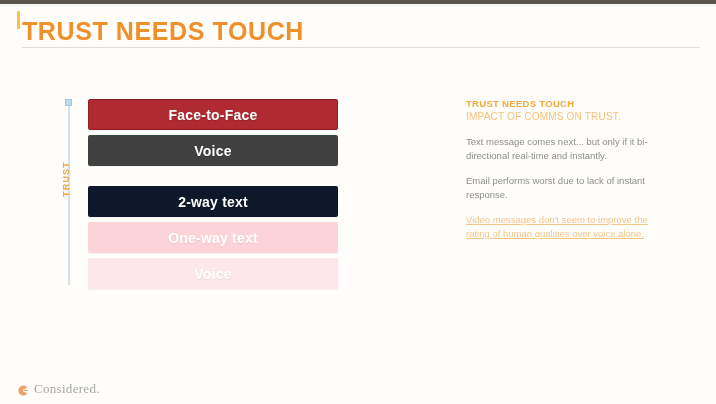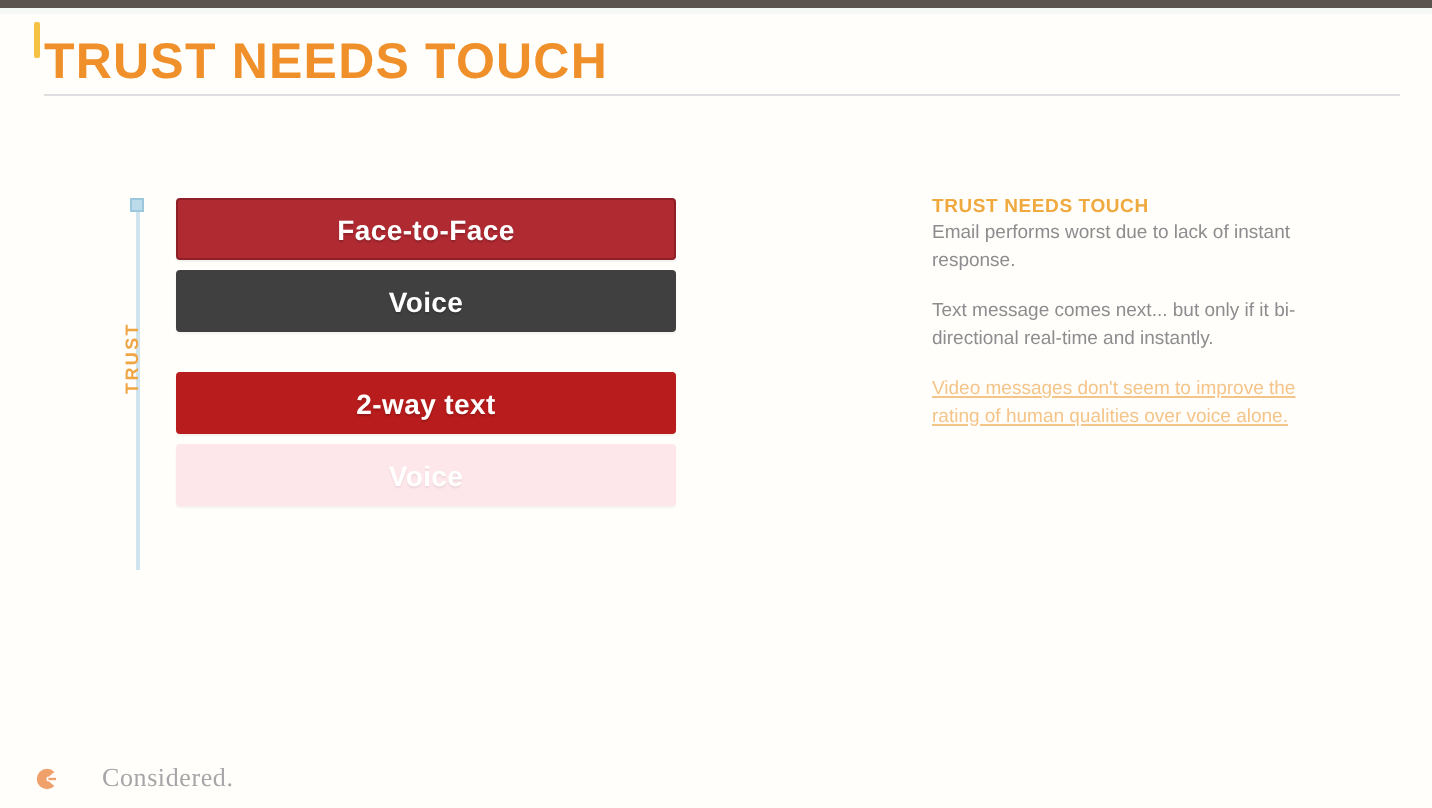--- a/index.html
+++ b/index.html
@@ -108,21 +108,21 @@
   }
   .bar-label {
     font-size: 14px;
     font-weight: bold;
     color: #ffffff;
     letter-spacing: 0.2px;
     text-shadow: 0 1px 1px rgba(0,0,0,0.18);
   }
   .bar.b0 { background: #b02a32; border: 1px solid #8e1f27; }
   .bar.b1 { background: #404040; justify-content: center; }
-  .bar.b2 { background: #b91c1c; margin-top: 20px; }
+  .bar.b2 { background: #0f172a; margin-top: 20px; }
   .bar.b3 { background: #fbd3d8; }
   .bar.b4 { background: #fde7eb; }
   .bar.b3 .bar-label,
   .bar.b4 .bar-label { text-shadow: 0 1px 1px rgba(0,0,0,0.07); }
 
   
   .panel {
     position: absolute;
     left: 466px; top: 97px;
     width: 200px;
@@ -151,21 +151,21 @@
     color: #f5c489;
     text-decoration: underline;
   }
 
   
   .footer {
     position: absolute;
     left: 16px; top: 381px;
     display: flex;
     align-items: center;
-    gap: 22px;
+    gap: 5px;
   }
   .footer-mark {
     position: relative;
     width: 13px; height: 13px;
   }
   .footer-text {
     font-family: "Liberation Serif", serif;
     font-size: 13px;
     color: #a6a6a8;
     letter-spacing: 0.3px;
@@ -191,30 +191,34 @@
     <div class="bars">
       <div class="bar b0">
         <span class="bar-label">Face-to-Face</span>
       </div>
       <div class="bar b1">
         <span class="bar-label">Voice</span>
       </div>
       <div class="bar b2">
         <span class="bar-label">2-way text</span>
       </div>
+      <div class="bar b3">
+        <span class="bar-label">One-way text</span>
+      </div>
       <div class="bar b4">
         <span class="bar-label">Voice</span>
       </div>
     </div>
   </div>
 
   <div class="panel">
     <div class="panel-kicker">TRUST NEEDS TOUCH</div>
+    <div class="panel-subkicker">IMPACT OF COMMS ON TRUST.</div>
+    <div class="panel-para">Text message comes next... but only if it bi-directional real-time and instantly.</div>
     <div class="panel-para">Email performs worst due to lack of instant response.</div>
-    <div class="panel-para">Text message comes next... but only if it bi-directional real-time and instantly.</div>
     <div class="panel-para accent">Video messages don't seem to improve the rating of human qualities over voice alone.</div>
   </div>
 
   <div class="footer">
     <span class="footer-mark">
       <svg width="13" height="13" viewBox="0 0 13 13" aria-hidden="true">
         <path d="M11.2 3.0 A5.1 5.1 0 1 0 11.2 10.0 L7.0 6.5 Z" fill="#f0a06a"></path>
         <path d="M7.4 5.4 L12.4 5.4 L12.4 7.6 L7.4 7.6 Z" fill="#ffffff"></path>
         <path d="M8.2 5.9 L12.0 5.9 L12.0 7.1 L8.2 7.1 Z" fill="#f0a06a"></path>
       </svg>

